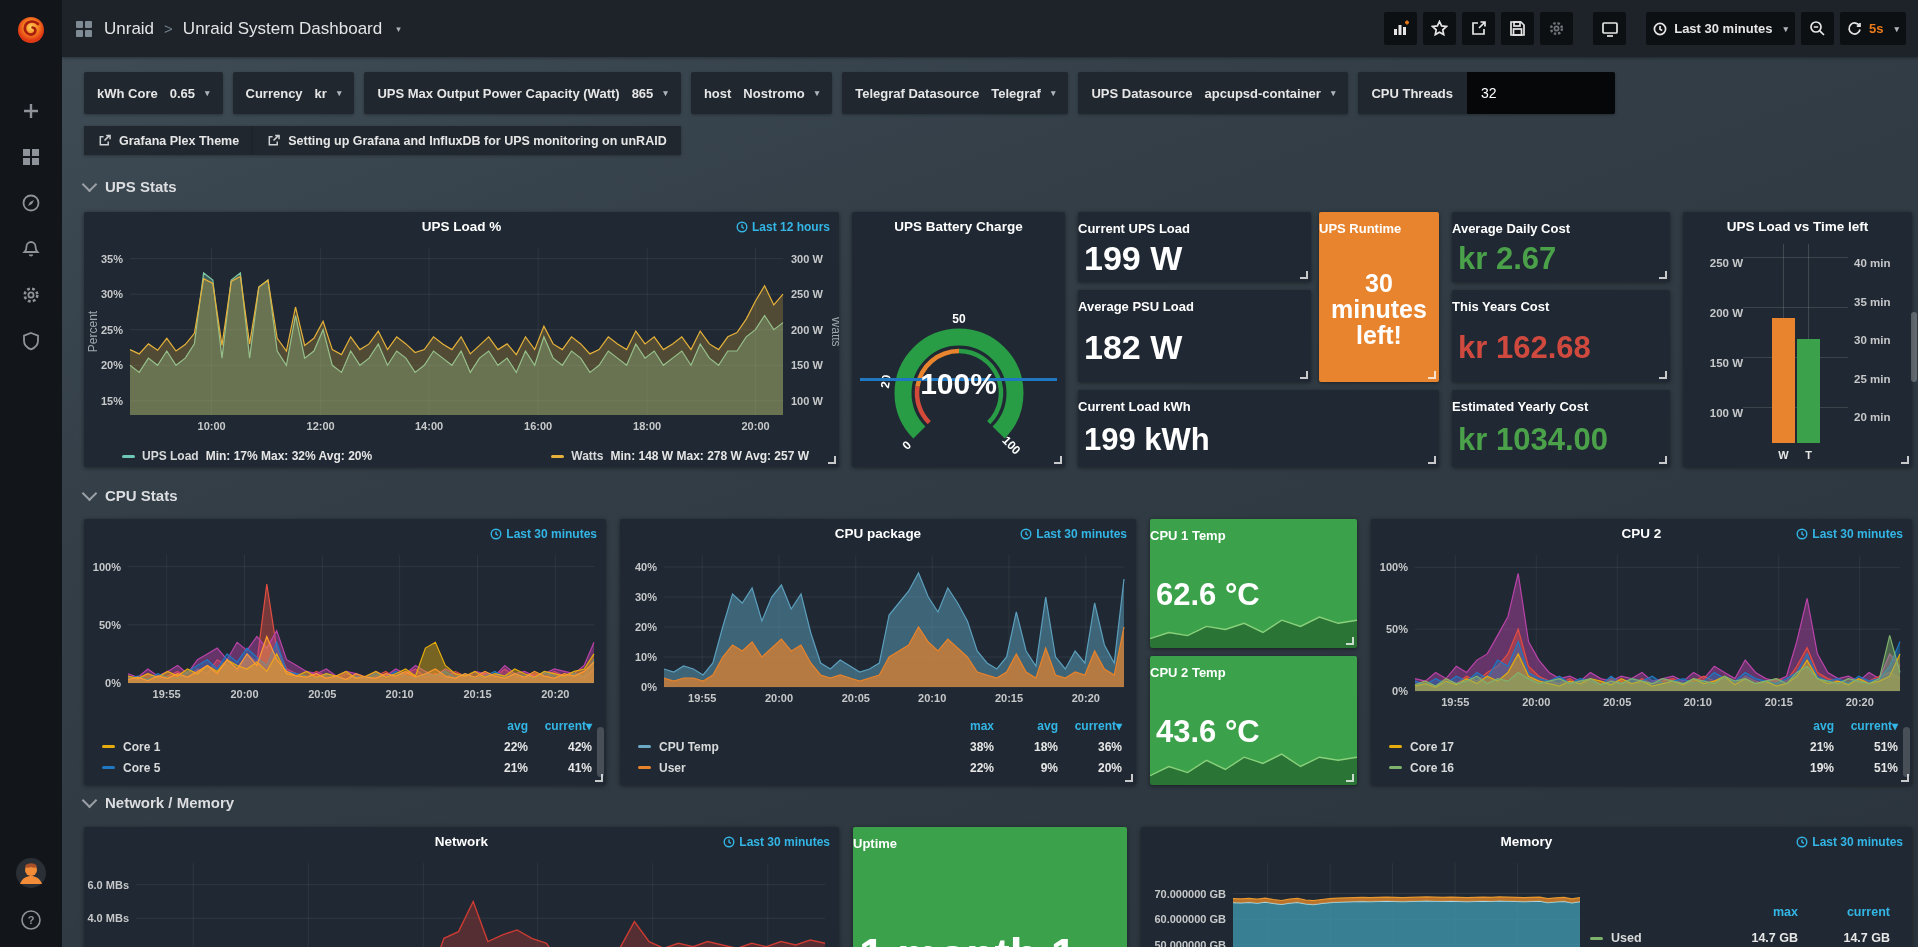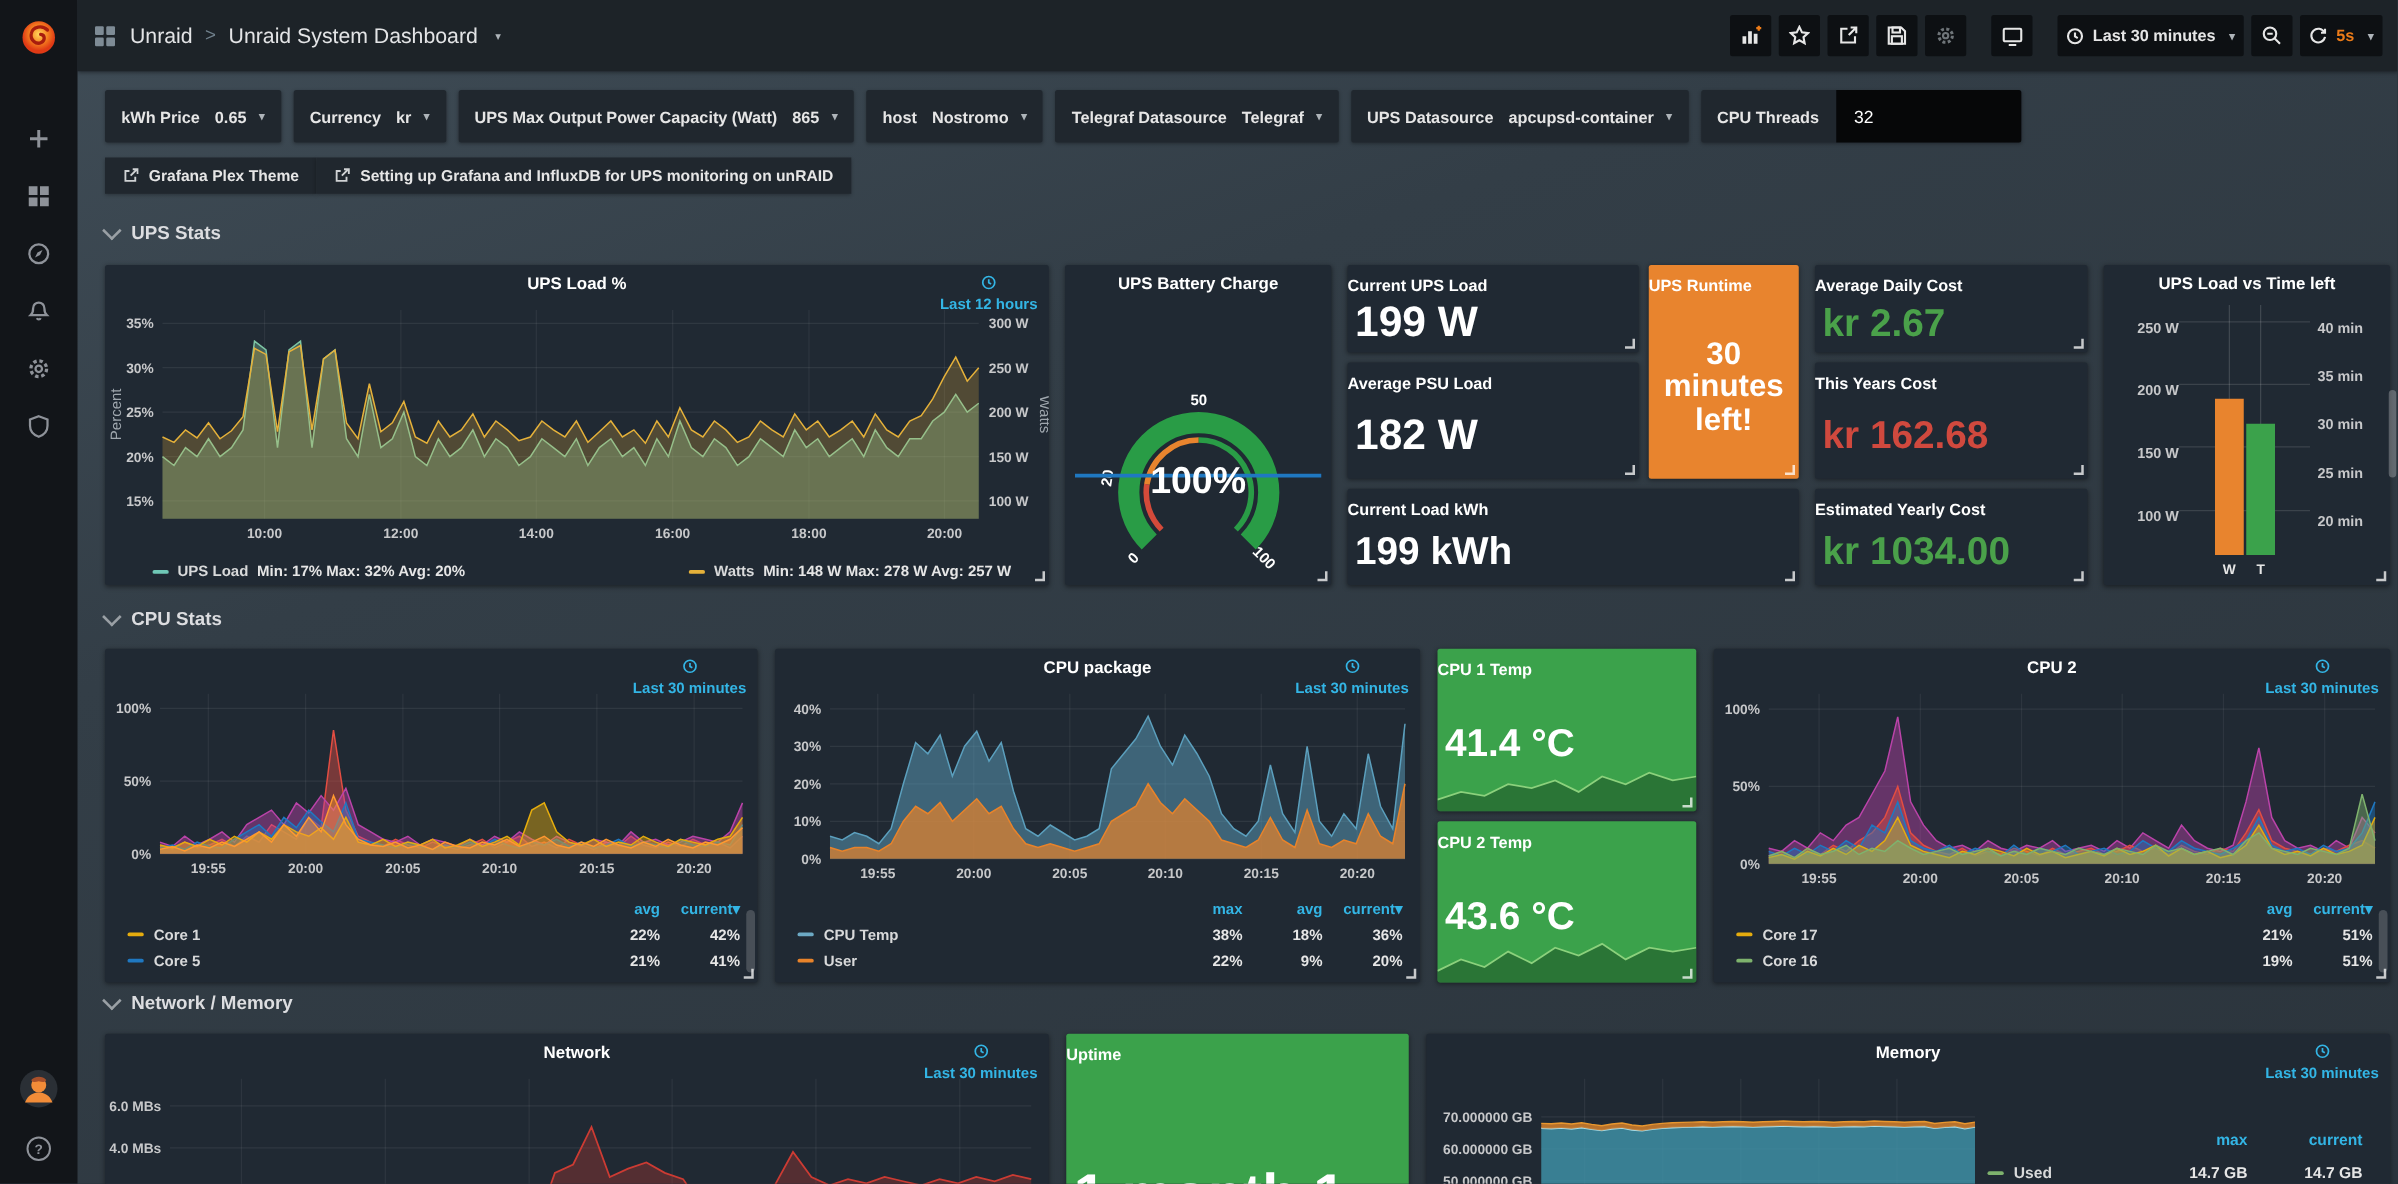--- a/index.html
+++ b/index.html
@@ -45,21 +45,21 @@
   .chev{width:9px;height:9px;border-right:2px solid #9aa0a5;border-bottom:2px solid #9aa0a5;
     transform:rotate(45deg);margin-top:-4px;}
   
   .panel{background:#202933;border-radius:2px;position:relative;box-shadow:0 1px 4px rgba(0,0,0,.45);
     display:flex;flex-direction:column;box-sizing:border-box;}
   .panel::after{content:'';position:absolute;right:3px;bottom:3px;width:6px;height:6px;
     border-right:2px solid rgba(255,255,255,.75);border-bottom:2px solid rgba(255,255,255,.75);}
   .phead{position:relative;height:28px;flex:0 0 28px;}
   .ptitle{position:absolute;left:0;right:0;top:7px;text-align:center;font-size:13.5px;font-weight:bold;color:#fff;}
   .ptime{position:absolute;right:9px;top:8px;color:#33b5e5;font-size:12px;font-weight:bold;
-    display:flex;align-items:center;gap:4px;cursor:pointer;flex-direction:column;}
+    display:flex;align-items:center;gap:4px;cursor:pointer;}
   .ptime svg{stroke:#33b5e5;fill:none;stroke-width:1.6;}
   .chart{flex:1;min-height:0;}
   .row-ups{position:absolute;left:84px;top:212px;width:1828px;height:251px;display:grid;
     grid-template-columns:755px 213px 361px 218px 1fr;grid-column-gap:13px;}
   .ups-mid{display:grid;grid-template-columns:233px 120px;grid-template-rows:70px 1fr 77px;gap:8px;}
   .ups-costs{display:grid;grid-template-rows:70px 1fr 77px;gap:8px;}
   .row-cpu{position:absolute;left:84px;top:519px;width:1828px;height:254px;display:grid;
     grid-template-columns:522px 516px 207px 1fr;grid-column-gap:14px;}
   .tempcol{display:grid;grid-template-rows:1fr 1fr;gap:8px;}
   .row-nm{position:absolute;left:84px;top:827px;width:1828px;height:300px;display:grid;
@@ -256,21 +256,21 @@
             <path d="M13 2v3.2H9.8" fill="none"></path>
           </svg>
         <span class="orange">5s</span>
         <span class="caret">▾</span>
       </div>
     </div>
   </header>
 
   <div class="vars" id="varsRow">
       <div class="chip">
-        <span class="clabel">kWh Price</span>
+        <span class="clabel">kWh Core</span>
         <span class="cval">
           <span>0.65</span>
           <span class="caret">▾</span>
         </span>
       </div>
       <div class="chip">
         <span class="clabel">Currency</span>
         <span class="cval">
           <span>kr</span>
           <span class="caret">▾</span>
@@ -614,21 +614,21 @@
             <span class="lgcol" style="width: 64px;">22%</span>
             <span class="lgcol" style="width: 64px;">9%</span>
             <span class="lgcol" style="width: 64px;">20%</span>
           </div>
         </div>
     </section>
 
     <div class="tempcol">
       <section class="panel stat green-bg">
         <div class="stitle">CPU 1 Temp</div>
-        <div class="sval" style="font-size:31px">41.4 °C</div>
+        <div class="sval" style="font-size:31px">62.6 °C</div>
         <div class="spark"><svg width="207" height="34">
               <path d="M0.0,24.7L18.8,18.5L37.6,21.6L56.5,12.4L75.3,15.5L94.1,9.3L112.9,18.5L131.7,6.2L150.5,12.4L169.4,3.1L188.2,9.3L207.0,6.2L207.0,34.0L0.0,34.0Z" fill="rgba(0,0,0,0.28)" stroke="none"></path>
               <path d="M0.0,24.7L18.8,18.5L37.6,21.6L56.5,12.4L75.3,15.5L94.1,9.3L112.9,18.5L131.7,6.2L150.5,12.4L169.4,3.1L188.2,9.3L207.0,6.2" fill="none" stroke="#8bd17c" stroke-width="1.4"></path>
             </svg></div>
       </section>
       <section class="panel stat green-bg">
         <div class="stitle">CPU 2 Temp</div>
         <div class="sval" style="font-size:31px">43.6 °C</div>
         <div class="spark"><svg width="207" height="34">
               <path d="M0.0,24.7L18.8,15.5L37.6,21.6L56.5,9.3L75.3,18.5L94.1,6.2L112.9,12.4L131.7,3.1L150.5,15.5L169.4,6.2L188.2,9.3L207.0,6.2L207.0,34.0L0.0,34.0Z" fill="rgba(0,0,0,0.28)" stroke="none"></path>

